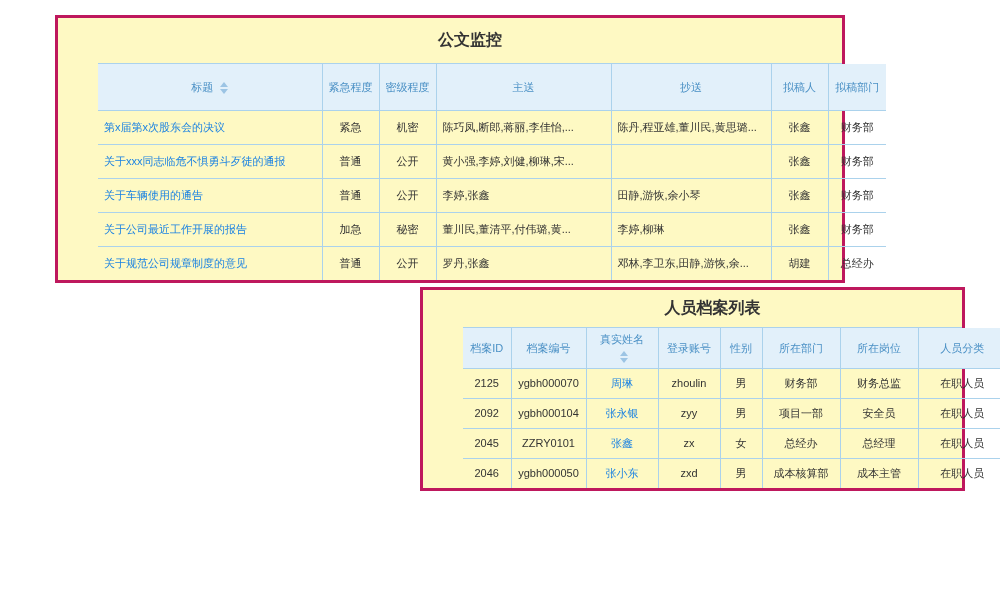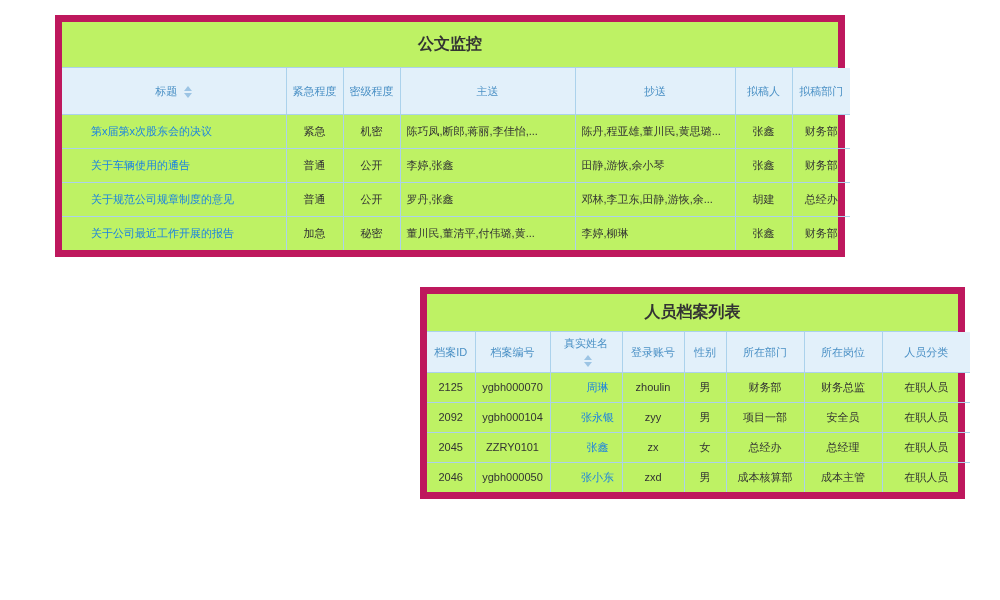--- a/index.html
+++ b/index.html
@@ -6,22 +6,23 @@
   html, body { margin: 0; padding: 0; }
   body {
     width: 1000px; height: 600px;
     position: relative;
     background: #ffffff;
     font-family: "Liberation Sans", "DejaVu Sans", sans-serif;
     color: #333;
   }
   .panel {
     position: absolute;
-    background: #bef264;
-    border: 7px solid #be185d;
+    background: #fef9c3;
+    border: 3px solid #be185d;
+    padding-left: 40px;
   }
   .panel-title {
     text-align: center;
     font-size: 16px;
     font-weight: bold;
     color: #333;
     border-bottom: 1px solid #abd2ec;
     display: flex;
     align-items: center;
     justify-content: center;
@@ -66,21 +67,20 @@
   #doc-panel td { height: 34px; }
   #per-panel th { height: 40px; }
   #per-panel td { height: 30px; }
 
   td.left { text-align: left; }
 
   a.link {
     color: #1b82e2;
     text-decoration: none;
     cursor: pointer;
-    margin-left: 23px;
   }
   .sort-icon {
     display: inline-block;
     vertical-align: middle;
     margin-left: 4px;
     cursor: pointer;
   }
   .sort-icon i {
     display: block;
     width: 0; height: 0;
@@ -123,45 +123,54 @@
       <tr>
         <td class="left"><a class="link">第x届第x次股东会的决议</a></td>
         <td>紧急</td>
         <td>机密</td>
         <td class="left">陈巧凤,断郎,蒋丽,李佳怡,...</td>
         <td class="left">陈丹,程亚雄,董川民,黄思璐...</td>
         <td>张鑫</td>
         <td>财务部</td>
       </tr>
       <tr>
+        <td class="left"><a class="link">关于xxx同志临危不惧勇斗歹徒的通报</a></td>
+        <td>普通</td>
+        <td>公开</td>
+        <td class="left">黄小强,李婷,刘健,柳琳,宋...</td>
+        <td class="left"></td>
+        <td>张鑫</td>
+        <td>财务部</td>
+      </tr>
+      <tr>
         <td class="left"><a class="link">关于车辆使用的通告</a></td>
         <td>普通</td>
         <td>公开</td>
         <td class="left">李婷,张鑫</td>
         <td class="left">田静,游恢,余小琴</td>
+        <td>张鑫</td>
+        <td>财务部</td>
+      </tr>
+      <tr>
+        <td class="left"><a class="link">关于公司最近工作开展的报告</a></td>
+        <td>加急</td>
+        <td>秘密</td>
+        <td class="left">董川民,董清平,付伟璐,黄...</td>
+        <td class="left">李婷,柳琳</td>
         <td>张鑫</td>
         <td>财务部</td>
       </tr>
       <tr>
         <td class="left"><a class="link">关于规范公司规章制度的意见</a></td>
         <td>普通</td>
         <td>公开</td>
         <td class="left">罗丹,张鑫</td>
         <td class="left">邓林,李卫东,田静,游恢,余...</td>
         <td>胡建</td>
         <td>总经办</td>
-      </tr>
-      <tr>
-        <td class="left"><a class="link">关于公司最近工作开展的报告</a></td>
-        <td>加急</td>
-        <td>秘密</td>
-        <td class="left">董川民,董清平,付伟璐,黄...</td>
-        <td class="left">李婷,柳琳</td>
-        <td>张鑫</td>
-        <td>财务部</td>
       </tr>
     </tbody>
   </table>
 </div>
 
 <div class="panel" id="per-panel">
   <div class="panel-title">人员档案列表</div>
   <table>
     <colgroup>
       <col style="width:48px">

